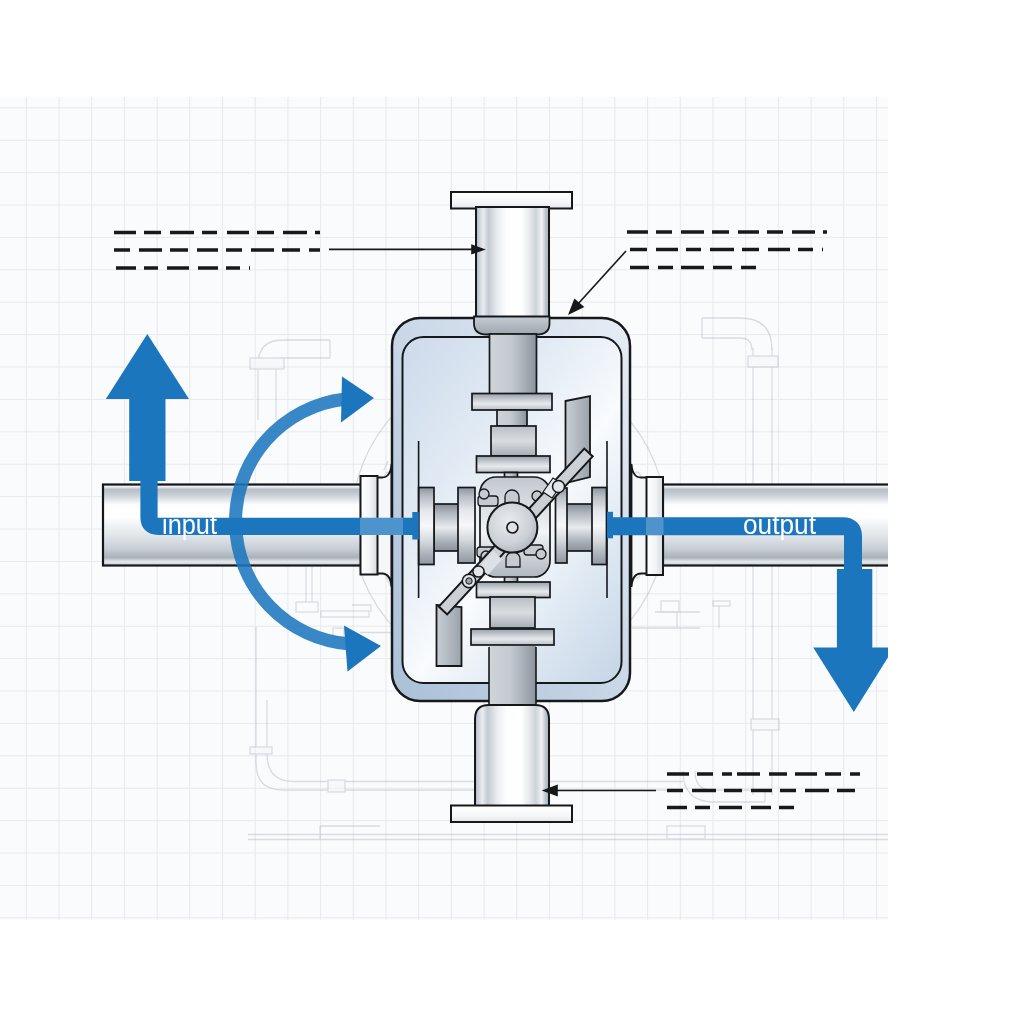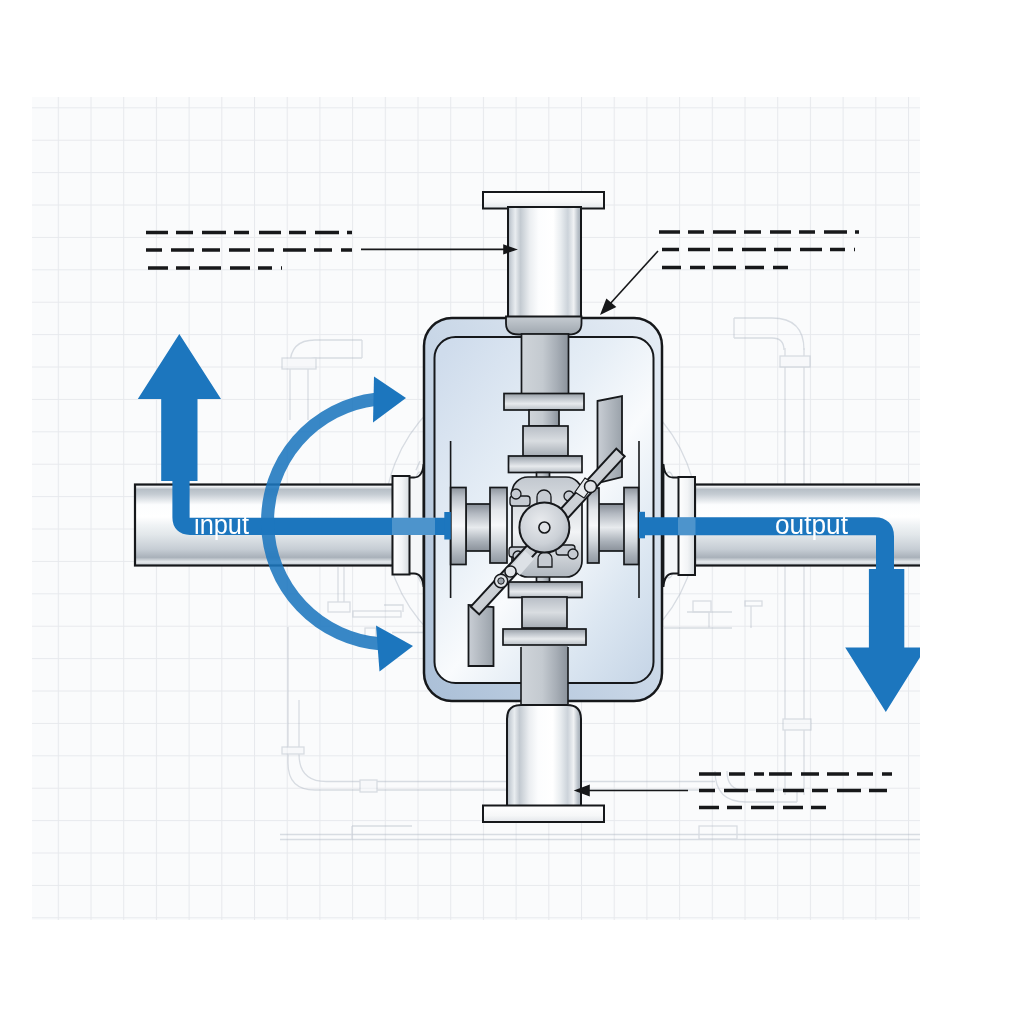--- a/index.html
+++ b/index.html
@@ -1,17 +1,17 @@
 <!DOCTYPE html>
 <html><head>
 <meta charset="utf-8">
 <style>
   html,body{margin:0;padding:0;background:#ffffff;}
   #stage{width:888px;height:1024px;position:relative;overflow:hidden;
-    font-family:"Liberation Sans", sans-serif;padding-left:32px;}
+    font-family:"Liberation Sans", sans-serif;}
 </style>
 </head>
 <body>
 <div id="stage">
 <svg width="1024" height="1024" viewBox="0 0 1024 1024">
 <defs>
   <pattern id="grid" x="25.8" y="11.1" width="32.7" height="32.4" patternUnits="userSpaceOnUse">
     <path d="M0.5,0 V32.4 M0,32 H32.7" stroke="#e7e9ed" stroke-width="1.1" fill="none"></path>
   </pattern>
   <linearGradient id="pipeH" x1="0" y1="0" x2="0" y2="1">

